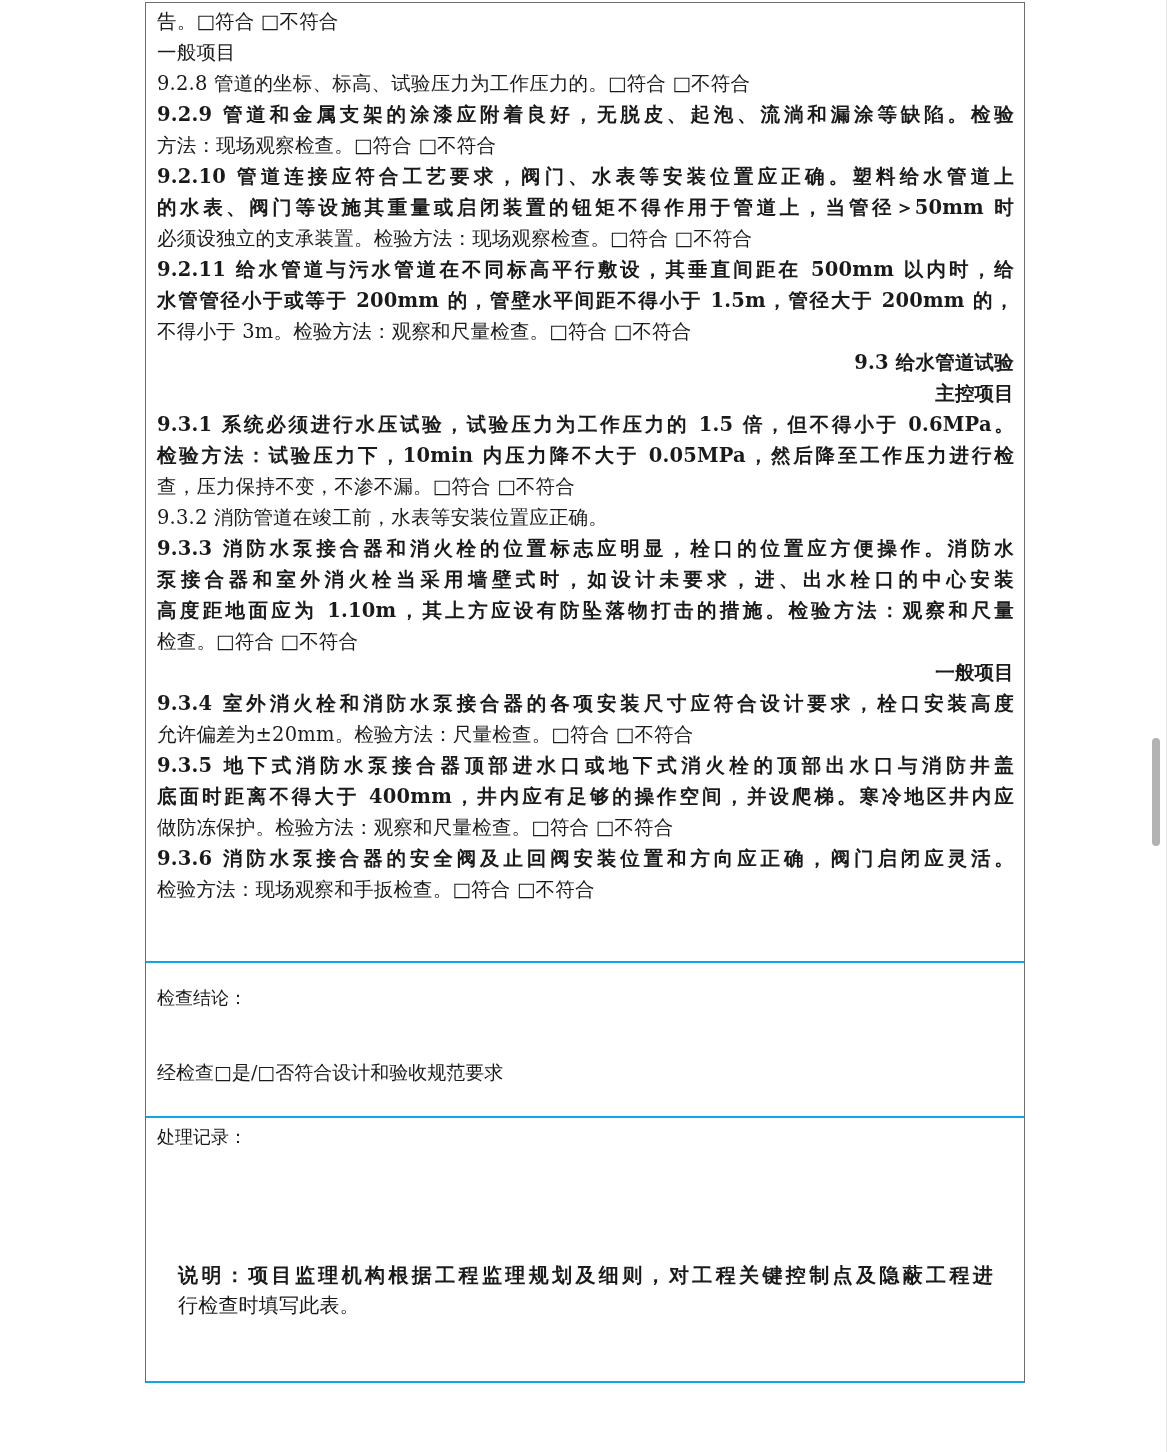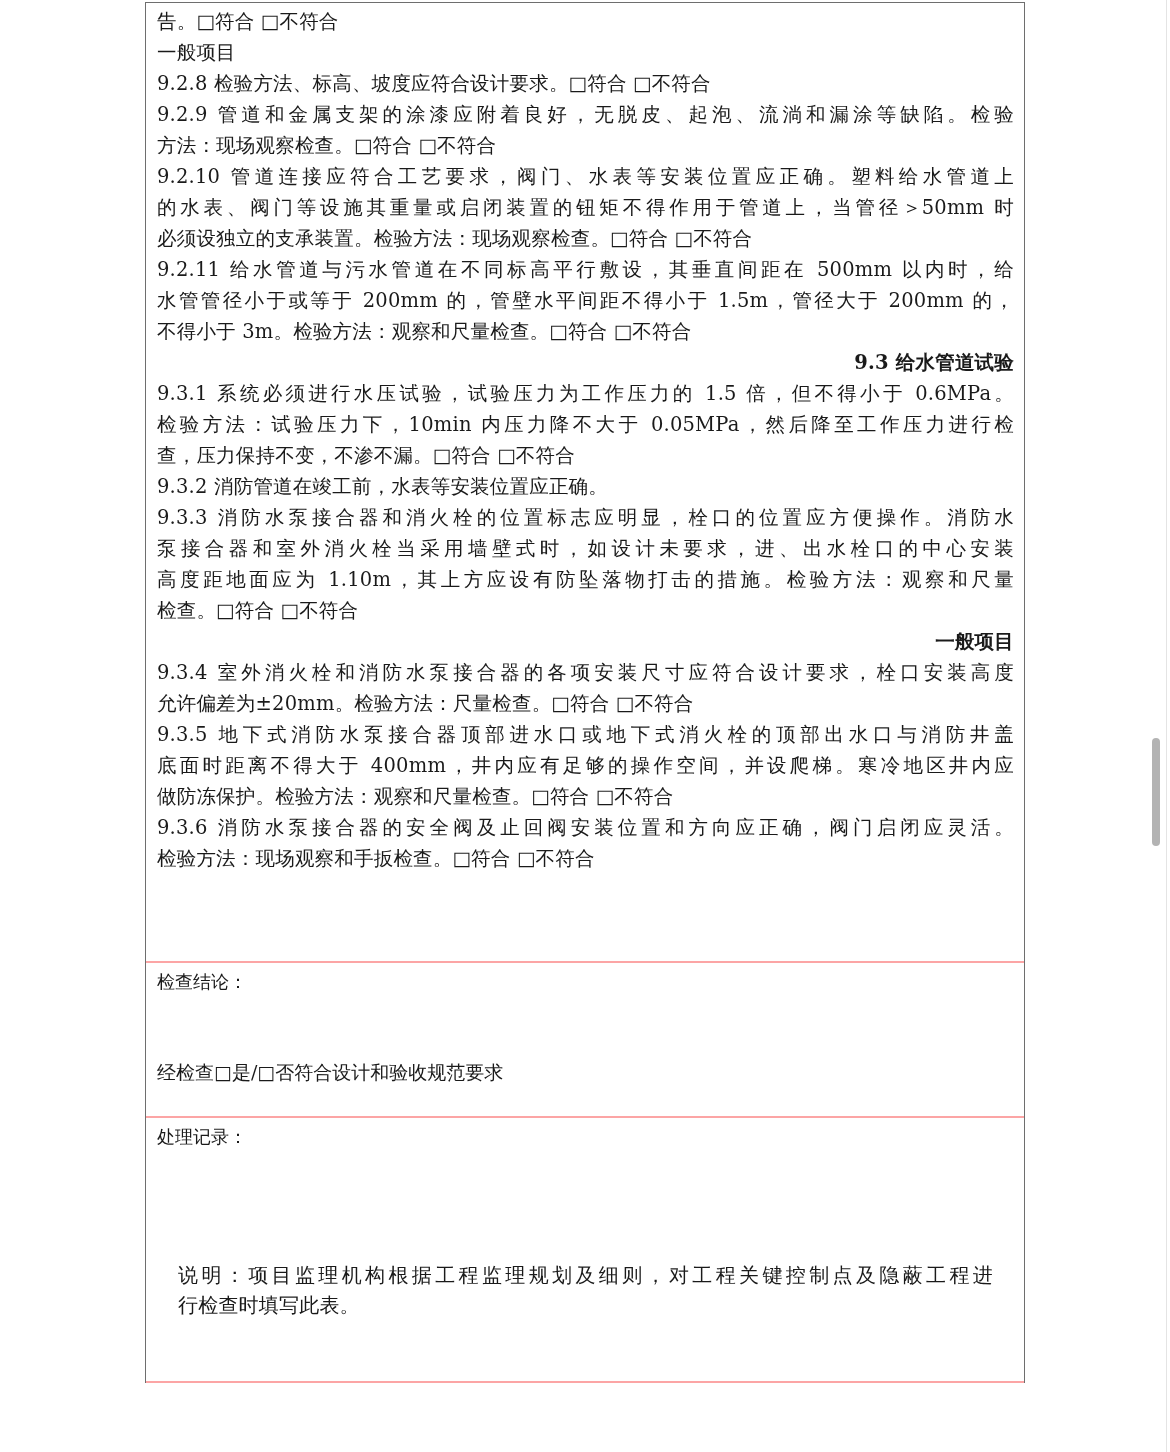--- a/index.html
+++ b/index.html
@@ -14,58 +14,59 @@
   }
   .scrollbar-thumb {
     position: absolute; left: 1152px; top: 738px; width: 8px; height: 108px;
     background: #b3b3b3; border-radius: 4px;
   }
   .sheet {
     position: absolute; left: 145px; top: 2px; width: 878px;
     border-left: 1.5px solid #6e6e6e; border-right: 1.5px solid #6e6e6e;
     border-top: 1.5px solid #6e6e6e;
   }
-  .cell { border-bottom: 2px solid #fca5a5; box-sizing: border-box; position: relative; }
+  .cell { border-bottom: 2px solid #0ea5e9; box-sizing: border-box; position: relative; }
   .cell-items { height: 960px; padding: 3px 10px 0 11px; }
-  .cell-conclusion { height: 155px; padding: 6px 10px 0 11px; }
+  .cell-conclusion { height: 155px; padding: 22px 10px 0 11px; }
   .cell-record { height: 265px; padding: 6px 10px 0 11px; }
   .line {
     font-size: 19.5px; line-height: 31px; height: 31px; white-space: nowrap;
     letter-spacing: 0.2px;
   }
-  .just { text-align: justify; text-align-last: justify; }
+  .just { text-align: justify; text-align-last: justify; font-weight: bold; }
   .center { text-align: right; font-weight: bold; }
   .label { font-size: 18px; line-height: 26px; }
   .conclusion-text { position: absolute; left: 11px; top: 96px; font-size: 19px; line-height: 26px; }
   .note {
     position: absolute; left: 178px; top: 1260px; width: 815px;
     font-size: 20px; line-height: 30px;
   }
   .note .line { font-size: 20px; line-height: 30px; height: 30px; }
 </style>
 </head>
 <body>
 
 <div class="right-edge"></div>
 <div class="scrollbar-thumb"></div>
 
 <div class="sheet">
   <div class="cell cell-items" id="items-cell">
       <div class="line">告。□符合 □不符合</div>
       <div class="line">一般项目</div>
-      <div class="line">9.2.8 检验方法、标高、坡度应符合设计要求。□符合 □不符合</div>
+      <div class="line">9.2.8 管道的坐标、标高、试验压力为工作压力的。□符合 □不符合</div>
       <div class="line just">9.2.9 管道和金属支架的涂漆应附着良好，无脱皮、起泡、流淌和漏涂等缺陷。检验</div>
       <div class="line">方法：现场观察检查。□符合 □不符合</div>
       <div class="line just">9.2.10 管道连接应符合工艺要求，阀门、水表等安装位置应正确。塑料给水管道上</div>
       <div class="line just">的水表、阀门等设施其重量或启闭装置的钮矩不得作用于管道上，当管径＞50mm 时</div>
       <div class="line">必须设独立的支承装置。检验方法：现场观察检查。□符合 □不符合</div>
       <div class="line just">9.2.11 给水管道与污水管道在不同标高平行敷设，其垂直间距在 500mm 以内时，给</div>
       <div class="line just">水管管径小于或等于 200mm 的，管壁水平间距不得小于 1.5m，管径大于 200mm 的，</div>
       <div class="line">不得小于 3m。检验方法：观察和尺量检查。□符合 □不符合</div>
       <div class="line center">9.3 给水管道试验</div>
+      <div class="line center">主控项目</div>
       <div class="line just">9.3.1 系统必须进行水压试验，试验压力为工作压力的 1.5 倍，但不得小于 0.6MPa。</div>
       <div class="line just">检验方法：试验压力下，10min 内压力降不大于 0.05MPa，然后降至工作压力进行检</div>
       <div class="line">查，压力保持不变，不渗不漏。□符合 □不符合</div>
       <div class="line">9.3.2 消防管道在竣工前，水表等安装位置应正确。</div>
       <div class="line just">9.3.3 消防水泵接合器和消火栓的位置标志应明显，栓口的位置应方便操作。消防水</div>
       <div class="line just">泵接合器和室外消火栓当采用墙壁式时，如设计未要求，进、出水栓口的中心安装</div>
       <div class="line just">高度距地面应为 1.10m，其上方应设有防坠落物打击的措施。检验方法：观察和尺量</div>
       <div class="line">检查。□符合 □不符合</div>
       <div class="line center">一般项目</div>
       <div class="line just">9.3.4 室外消火栓和消防水泵接合器的各项安装尺寸应符合设计要求，栓口安装高度</div>

